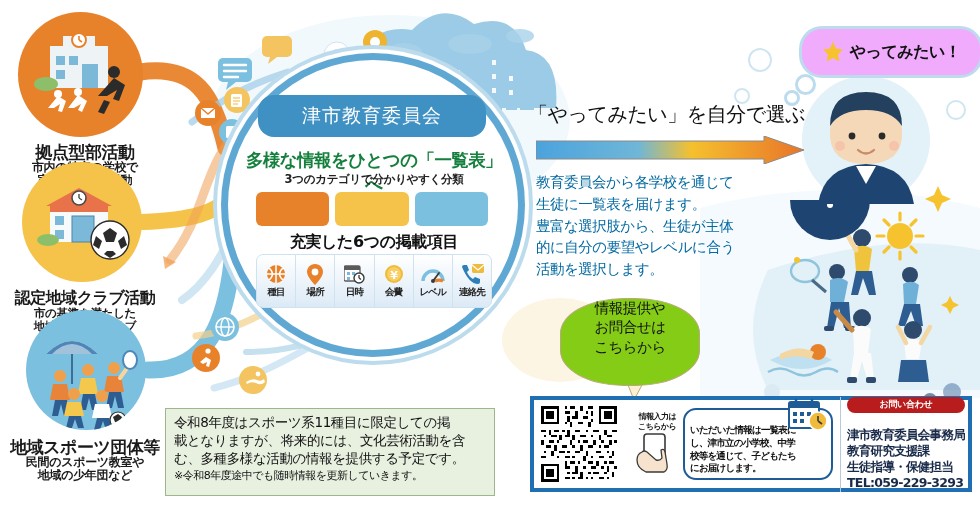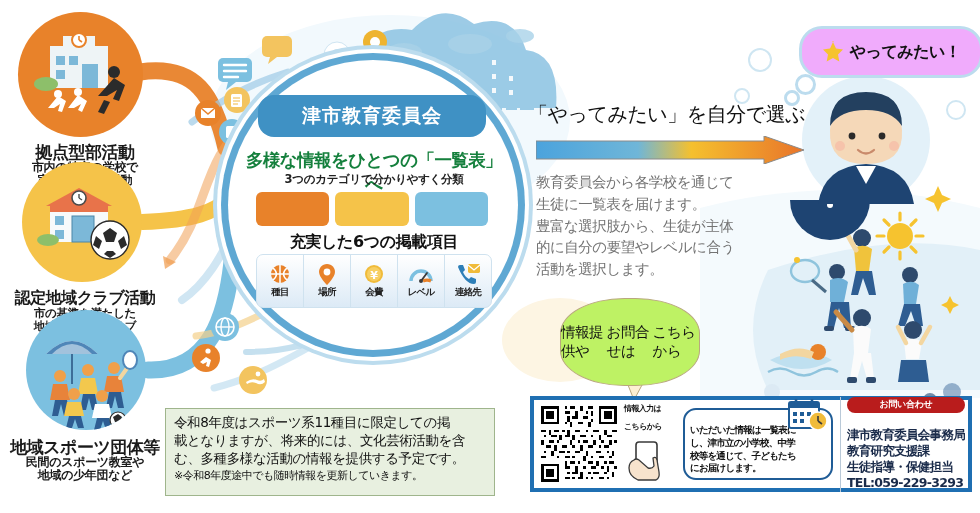--- a/index.html
+++ b/index.html
@@ -29,21 +29,21 @@
   .t3{top:436px;font-size:17px;}
   .s3{top:456px;font-size:12px;}
 
   
   #ring{position:absolute;left:228px;top:60px;width:290px;height:290px;
         border-radius:50%;background:#fff;
         box-shadow:0 0 0 7px #5fa8d3, 0 0 0 11px #ffffff, 0 0 0 15px #bcdcee;}
 
   #org-badge{position:absolute;left:258px;top:95px;width:228px;height:42px;
              background:#3f91c4;border-radius:16px;display:flex;align-items:center;
-             justify-content:center;color:#fff;font-weight:bold;font-size:19px;
+             justify-content:center;color:#fff;font-weight:normal;font-size:19px;
              letter-spacing:1px;z-index:6;}
 
   #headline{position:absolute;left:240px;top:148px;width:268px;text-align:center;
             font-size:17.5px;font-weight:bold;color:#15803d;letter-spacing:-.6px;z-index:6;}
   #subhead{position:absolute;left:240px;top:172px;width:268px;text-align:center;
            font-size:11.5px;font-weight:bold;color:#222;letter-spacing:-.3px;z-index:6;}
 
   #cat-bars{position:absolute;left:256px;top:192px;width:232px;height:34px;
             display:flex;gap:6px;z-index:6;}
   .cbar{flex:1;border-radius:6px;}
@@ -66,42 +66,42 @@
         background:#e8f0e0;border:1px solid #9fb58c;box-sizing:border-box;
         padding:5px 8px 4px 8px;}
   #note .l{font-size:13.5px;color:#111;letter-spacing:-.4px;line-height:1.32;}
   #note .s{font-size:11px;color:#111;letter-spacing:-.5px;margin-top:1px;}
 
   
   #right-title{position:absolute;left:528px;top:101px;font-size:20px;font-weight:normal;
                color:#111;letter-spacing:-.5px;}
   #arrow{position:absolute;left:536px;top:136px;width:268px;height:28px;}
   #right-body{position:absolute;left:536px;top:172px;width:268px;font-size:14.5px;
-              color:#737373;line-height:1.5;letter-spacing:-.5px;}
+              color:#0369a1;line-height:1.5;letter-spacing:-.5px;}
   #bubble{position:absolute;left:799px;top:26px;width:178px;height:46px;
           background:#f0abfc;border:3px solid #bcdcee;border-radius:23px;
           display:flex;align-items:center;justify-content:center;gap:6px;z-index:5;}
   #bubble .txt{font-size:16px;font-weight:bold;color:#111;letter-spacing:-.5px;}
   .bdot{position:absolute;background:#fff;border:3px solid #bcdcee;border-radius:50%;z-index:5;}
 
   
   #callout{position:absolute;left:560px;top:298px;width:138px;height:86px;
-           background:#bef264;border:1px solid #b9a87e;border-radius:46%/40%;
-           display:flex;flex-direction:row;align-items:center;
+           background:#84cc16;border:1px solid #b9a87e;border-radius:46%/40%;
+           display:flex;flex-direction:column;align-items:center;
            z-index:8;}
   #callout div{font-size:14.5px;color:#111;letter-spacing:-.5px;line-height:1.34;}
 
   
   #contact{position:absolute;left:530px;top:396px;width:442px;height:96px;
            border:4px solid #1f6fb2;background:#fff;box-sizing:border-box;
            display:flex;align-items:center;padding:5px 7px;gap:7px;}
   #qr{width:76px;height:76px;flex:none;}
   .qrlab{font-size:8px;font-weight:bold;color:#111;text-align:center;
          letter-spacing:-.6px;line-height:1.2;}
-  #phone-col{width:52px;flex:none;display:flex;flex-direction:column;align-items:flex-start;gap:8px;}
+  #phone-col{width:52px;flex:none;display:flex;flex-direction:column;align-items:flex-end;gap:0;}
   #msgbox{position:relative;width:150px;height:72px;flex:none;
           background:#fff;border:2px solid #1f5c96;border-radius:13px;
           padding:14px 5px 4px 5px;box-sizing:border-box;}
   #msgbox .m{font-size:9.5px;color:#111;letter-spacing:-.8px;line-height:1.35;font-weight:bold;}
   #info-col{flex:1;padding-left:6px;border-left:1px solid #b9c9d8;}
   #info-badge{width:118px;height:16px;background:#b91c1c;border-radius:9px;
               display:flex;align-items:center;justify-content:center;
               color:#fff;font-size:9px;font-weight:bold;letter-spacing:-.3px;margin-bottom:14px;}
   .info-line{font-size:12.5px;font-weight:bold;color:#1a2b4a;letter-spacing:-.7px;
              line-height:1.3;white-space:nowrap;}
@@ -476,20 +476,37 @@
       <div class="six-lab">種目</div>
     </div>
     <div class="six-cell">
       <div class="six-ico">
         <svg width="16" height="21" viewBox="0 0 16 21">
           <path d="M8 0 C3 0 0 4 0 8 C0 13 8 21 8 21 C8 21 16 13 16 8 C16 4 13 0 8 0 z" fill="#e8822a"></path>
           <circle cx="8" cy="8" r="3.4" fill="#fff"></circle>
         </svg>
       </div>
       <div class="six-lab">場所</div>
+    </div>
+    <div class="six-cell">
+      <div class="six-ico">
+        <svg width="21" height="20" viewBox="0 0 21 20">
+          <rect x="0" y="2" width="16" height="15" rx="1.6" fill="#fff" stroke="#5a5a5a" stroke-width="1.3"></rect>
+          <rect x="0" y="2" width="16" height="4" fill="#5a5a5a"></rect>
+          <g fill="#7cb8d8">
+              <rect x="3" y="8" width="3" height="3"></rect>
+              <rect x="8" y="8" width="3" height="3"></rect>
+            <rect x="3" y="13" width="3" height="3"></rect>
+            </g>
+          <circle cx="15" cy="14" r="5" fill="#fff" stroke="#3a3a3a" stroke-width="1.4"></circle>
+          <line x1="15" y1="14" x2="15" y2="11" stroke="#3a3a3a" stroke-width="1.3"></line>
+          <line x1="15" y1="14" x2="17" y2="15.5" stroke="#3a3a3a" stroke-width="1.3"></line>
+        </svg>
+      </div>
+      <div class="six-lab">日時</div>
     </div>
     <div class="six-cell">
       <div class="six-ico">
         <svg width="20" height="20" viewBox="0 0 20 20">
           <circle cx="10" cy="10" r="9" fill="#f0bb3a"></circle>
           <circle cx="10" cy="10" r="7" fill="#f7cf62"></circle>
           <text x="10" y="14.5" font-size="11" font-weight="bold" fill="#fff" text-anchor="middle" font-family="DejaVu Sans">¥</text>
         </svg>
       </div>
       <div class="six-lab">会費</div>

